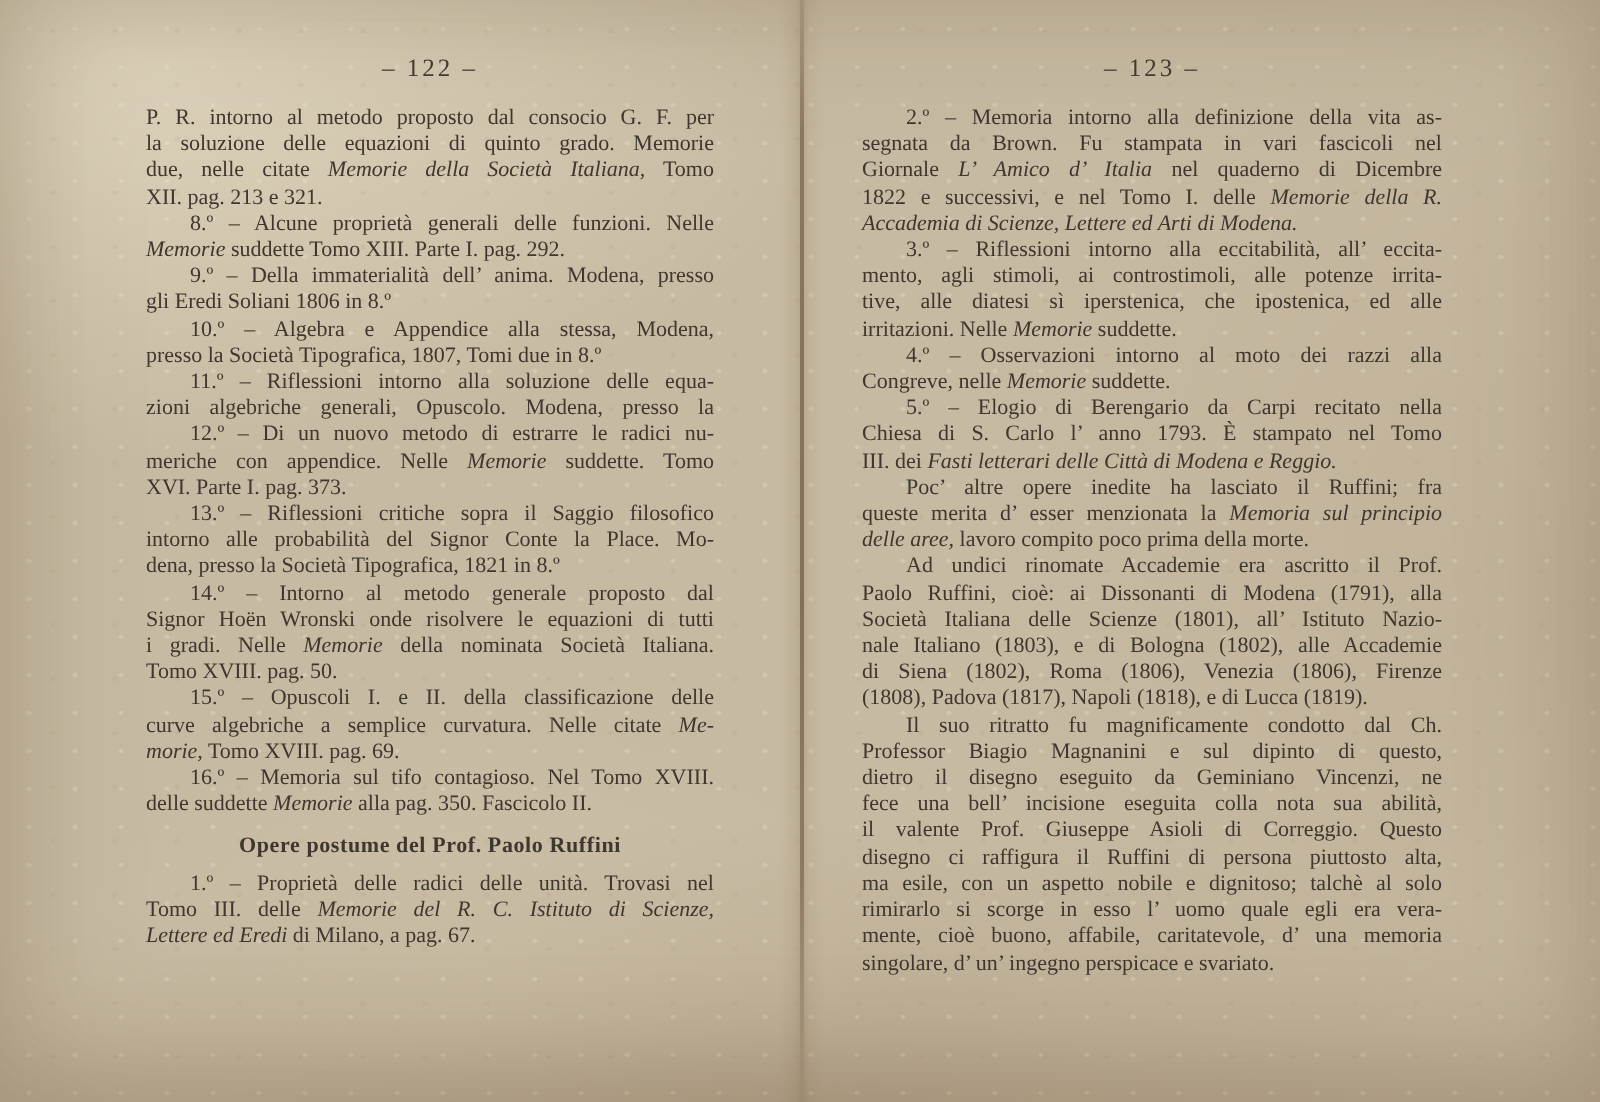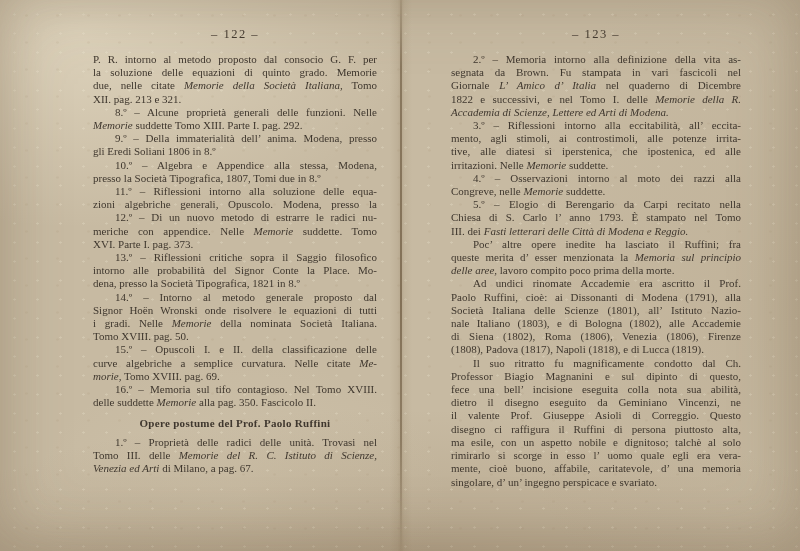--- a/index.html
+++ b/index.html
@@ -31,21 +31,21 @@
   .gutter-shade{
     position:absolute;left:390px;top:0;width:22px;height:551px;pointer-events:none;
     background:linear-gradient(90deg, rgba(130,110,80,0) 0%, rgba(130,110,80,0.12) 35%,
                rgba(120,98,68,0.22) 50%, rgba(130,110,80,0.10) 65%, rgba(130,110,80,0) 100%);
   }
   .gutter-line{
     position:absolute;left:400px;top:0;width:2px;height:551px;pointer-events:none;
     background:linear-gradient(180deg, rgba(92,72,46,0.10) 0%, rgba(92,72,46,0.50) 12%,
                rgba(92,72,46,0.58) 55%, rgba(92,72,46,0.45) 80%, rgba(92,72,46,0.08) 96%, rgba(92,72,46,0) 100%);
   }
-  .page{position:absolute;top:27px;margin-left:20px;}
+  .page{position:absolute;top:27px;}
   .page-left{left:73px;width:284px;}
   .page-right{left:431px;width:290px;}
   .pg-header{
     text-align:center;font-size:12.5px;letter-spacing:1.5px;
     margin:0 0 11px 0;color:#42392f;
   }
   .body{font-size:11px;line-height:13.2px;}
   .line{text-align:justify;text-align-last:justify;}
   .line.end{text-align-last:left;}
   .line.ind{text-indent:22px;}
@@ -89,21 +89,21 @@
         <div class="line"><span>i gradi. Nelle </span><span class="it">Memorie</span><span> della nominata Società Italiana.</span></div>
         <div class="line end"><span>Tomo XVIII. pag. 50.</span></div>
         <div class="line ind"><span>15.º – Opuscoli I. e II. della classificazione delle</span></div>
         <div class="line"><span>curve algebriche a semplice curvatura. Nelle citate </span><span class="it">Me-</span></div>
         <div class="line end"><span class="it">morie,</span><span> Tomo XVIII. pag. 69.</span></div>
         <div class="line ind"><span>16.º – Memoria sul tifo contagioso. Nel Tomo XVIII.</span></div>
         <div class="line end"><span>delle suddette </span><span class="it">Memorie</span><span> alla pag. 350. Fascicolo II.</span></div>
         <div class="line heading"><span>Opere postume del Prof. Paolo Ruffini</span></div>
         <div class="line ind"><span>1.º – Proprietà delle radici delle unità. Trovasi nel</span></div>
         <div class="line"><span>Tomo III. delle </span><span class="it">Memorie del R. C. Istituto di Scienze,</span></div>
-        <div class="line end"><span class="it">Venezia ed Arti</span><span> di Milano, a pag. 67.</span></div>
+        <div class="line end"><span class="it">Lettere ed Eredi</span><span> di Milano, a pag. 67.</span></div>
       </div>
   </div>
 
   <div class="page page-right">
     <div class="pg-header">– 123 –</div>
     <div class="body" id="body-right">
         <div class="line ind"><span>2.º – Memoria intorno alla definizione della vita as-</span></div>
         <div class="line"><span>segnata da Brown. Fu stampata in vari fascicoli nel</span></div>
         <div class="line"><span>Giornale </span><span class="it">L’ Amico d’ Italia</span><span> nel quaderno di Dicembre</span></div>
         <div class="line"><span>1822 e successivi, e nel Tomo I. delle </span><span class="it">Memorie della R.</span></div>
@@ -121,22 +121,22 @@
         <div class="line"><span>queste merita d’ esser menzionata la </span><span class="it">Memoria sul principio</span></div>
         <div class="line end"><span class="it">delle aree,</span><span> lavoro compito poco prima della morte.</span></div>
         <div class="line ind"><span>Ad undici rinomate Accademie era ascritto il Prof.</span></div>
         <div class="line"><span>Paolo Ruffini, cioè: ai Dissonanti di Modena (1791), alla</span></div>
         <div class="line"><span>Società Italiana delle Scienze (1801), all’ Istituto Nazio-</span></div>
         <div class="line"><span>nale Italiano (1803), e di Bologna (1802), alle Accademie</span></div>
         <div class="line"><span>di Siena (1802), Roma (1806), Venezia (1806), Firenze</span></div>
         <div class="line end"><span>(1808), Padova (1817), Napoli (1818), e di Lucca (1819).</span></div>
         <div class="line ind"><span>Il suo ritratto fu magnificamente condotto dal Ch.</span></div>
         <div class="line"><span>Professor Biagio Magnanini e sul dipinto di questo,</span></div>
+        <div class="line"><span>dietro il disegno eseguito da Geminiano Vincenzi, ne</span></div>
         <div class="line"><span>fece una bell’ incisione eseguita colla nota sua abilità,</span></div>
-        <div class="line"><span>dietro il disegno eseguito da Geminiano Vincenzi, ne</span></div>
         <div class="line"><span>il valente Prof. Giuseppe Asioli di Correggio. Questo</span></div>
         <div class="line"><span>disegno ci raffigura il Ruffini di persona piuttosto alta,</span></div>
         <div class="line"><span>ma esile, con un aspetto nobile e dignitoso; talchè al solo</span></div>
         <div class="line"><span>rimirarlo si scorge in esso l’ uomo quale egli era vera-</span></div>
         <div class="line"><span>mente, cioè buono, affabile, caritatevole, d’ una memoria</span></div>
         <div class="line end"><span>singolare, d’ un’ ingegno perspicace e svariato.</span></div>
       </div>
   </div>
 
   <div class="vignette"></div>

